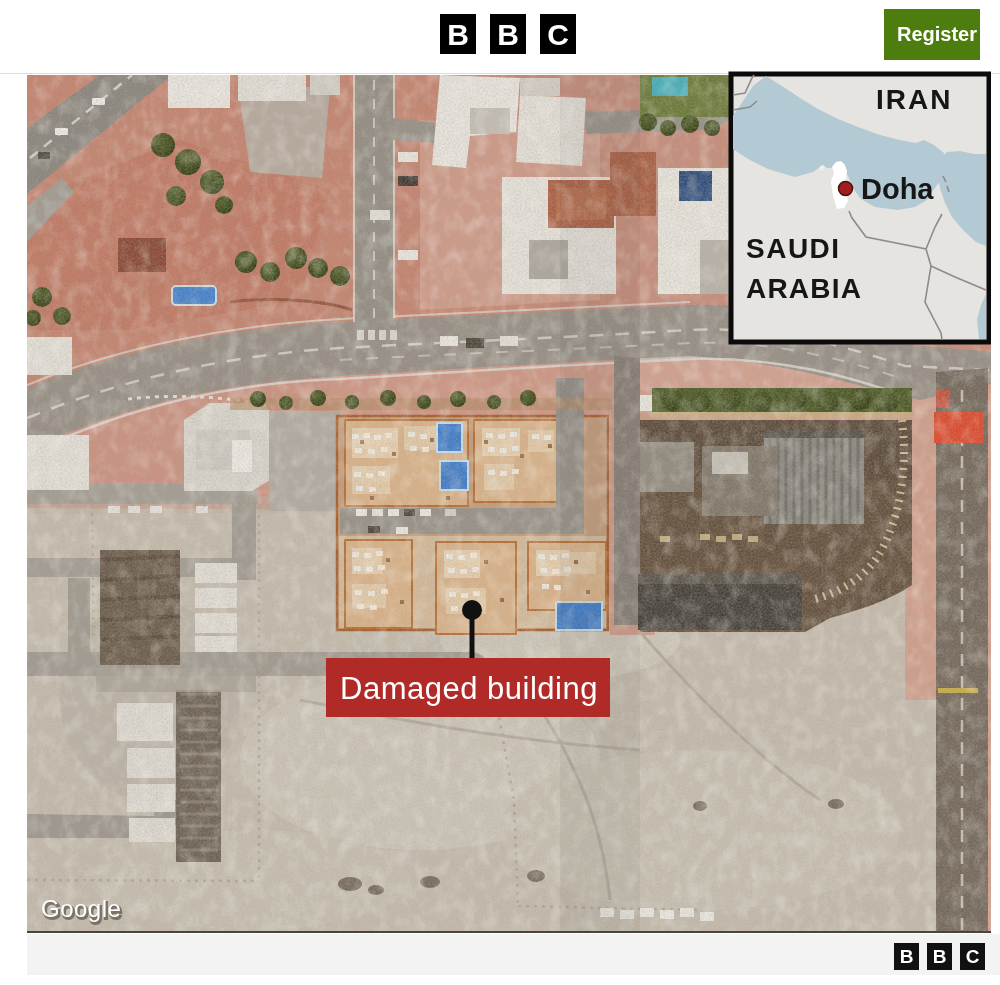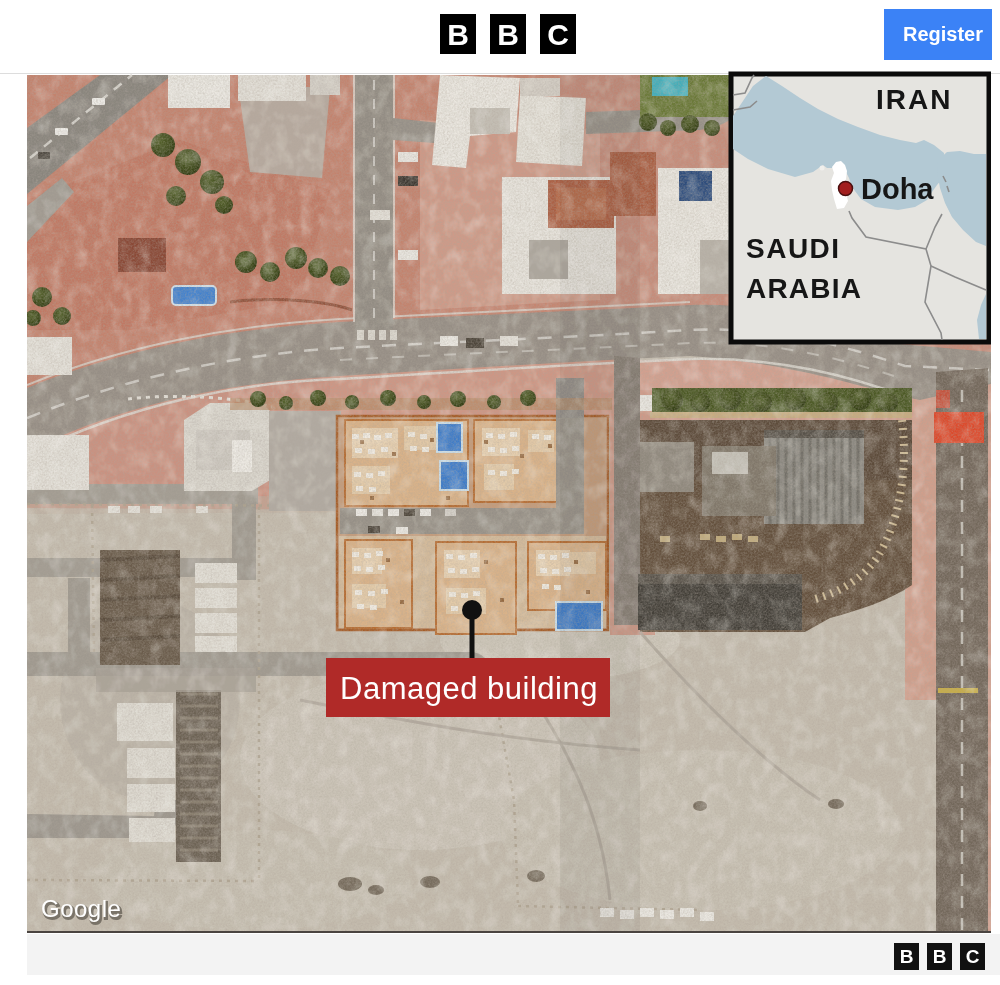--- a/index.html
+++ b/index.html
@@ -11,21 +11,21 @@
 <body>
 
 <div class="abs" style="left:0;top:0;width:1000px;height:74px;background:#ffffff;border-bottom:1px solid #dddddd"></div>
 
 <div class="abs" style="left:440px;top:14px;width:140px;height:40px">
   <div class="abs" style="left:0;top:0;width:36px;height:40px;background:#000;color:#fff;font-weight:bold;font-size:30px;text-align:center;line-height:42px">B</div>
   <div class="abs" style="left:50px;top:0;width:36px;height:40px;background:#000;color:#fff;font-weight:bold;font-size:30px;text-align:center;line-height:42px">B</div>
   <div class="abs" style="left:100px;top:0;width:36px;height:40px;background:#000;color:#fff;font-weight:bold;font-size:30px;text-align:center;line-height:42px">C</div>
 </div>
 
-<div class="abs" style="left:884px;top:9px;width:108px;height:51px;background:#3b82f6;color:#fff;font-weight:bold;font-size:20px;display:flex;align-items:center;justify-content:center;padding-left:10px">Register</div>
+<div class="abs" style="left:884px;top:9px;width:96px;height:51px;background:#4d7c0f;color:#fff;font-weight:bold;font-size:20px;display:flex;align-items:center;justify-content:center;padding-left:10px">Register</div>
 
 <svg class="abs" style="left:27px;top:68px" width="964" height="865" viewBox="27 68 964 865">
 <defs>
   <filter id="noise" x="0" y="0" width="100%" height="100%">
     <feTurbulence type="fractalNoise" baseFrequency="0.55" numOctaves="3" seed="7"></feTurbulence>
     <feColorMatrix type="matrix" values="0 0 0 0 0.45  0 0 0 0 0.40  0 0 0 0 0.35  0.9 0.9 0.9 0 -1.05"></feColorMatrix>
   </filter>
   <filter id="noiseL" x="0" y="0" width="100%" height="100%">
     <feTurbulence type="fractalNoise" baseFrequency="0.08 0.06" numOctaves="3" seed="11"></feTurbulence>
     <feColorMatrix type="matrix" values="0 0 0 0 1  0 0 0 0 0.98  0 0 0 0 0.93  0.8 0.8 0.8 0 -1.1"></feColorMatrix>

